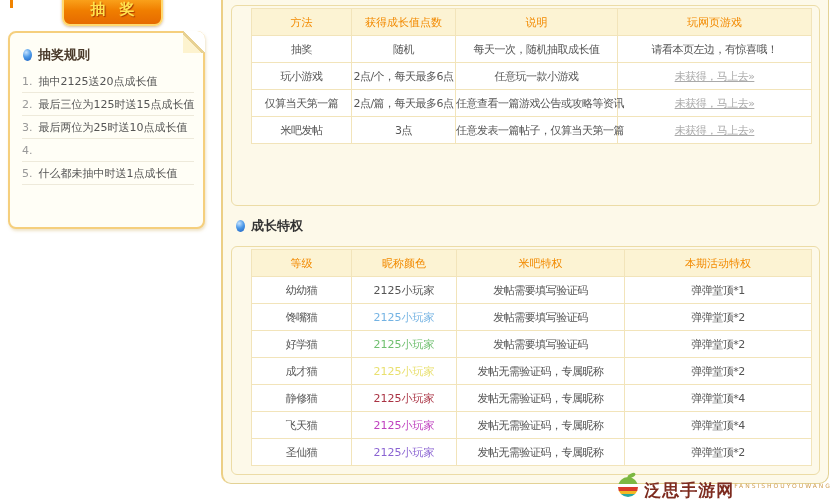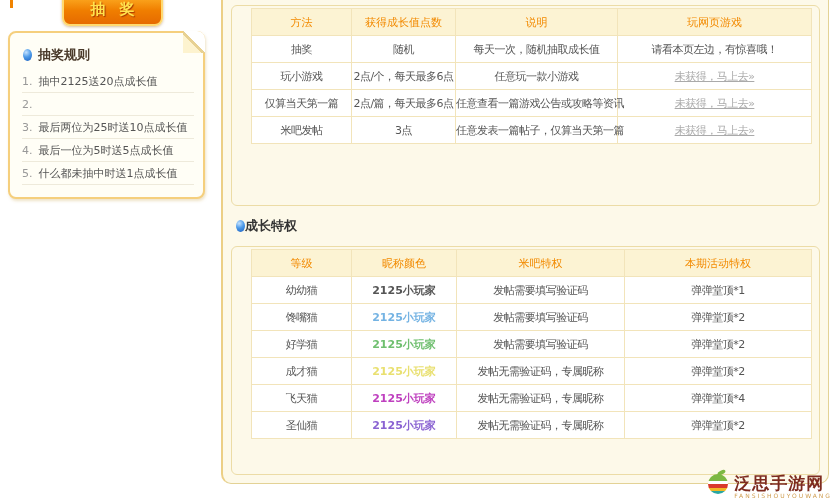--- a/index.html
+++ b/index.html
@@ -16,21 +16,21 @@
     background:linear-gradient(#ffb428, #f07e00 55%, #e66a00);
     box-shadow:0 1px 3px rgba(150,90,0,.4);
     color:#ffe24d; font-size:15px; font-weight:bold;
     display:flex; align-items:center; justify-content:center;
     letter-spacing:14px; text-indent:14px;
     text-shadow:1px 1px 1px #a83800; cursor:pointer;
   }
 
   
   .rules-box {
-    position:absolute; left:8px; top:31px; width:197px; height:168px;
+    position:absolute; left:8px; top:31px; width:197px; height:198px;
     background:#fffef6; border:2px solid #f5cf7d; border-radius:8px;
     box-shadow:1px 2px 3px rgba(205,175,95,.35);
   }
   .fold {
     position:absolute; top:-2px; right:-2px; width:22px; height:22px;
     background:linear-gradient(225deg,#ffffff 0 48%,#e7d193 48% 58%,#fdf3cf 58% 100%);
     border-top-right-radius:8px;
   }
   .rules-header { position:absolute; left:13px; top:13px; display:flex; align-items:center; gap:6px;
     font-size:13px; font-weight:bold; color:#4a3a2a; }
@@ -44,34 +44,34 @@
   
   .panel {
     position:absolute; left:221px; top:0; width:608px; height:484px;
     background:#fdf9e9;
     border:1px solid #e3d295; border-top:none; border-left:2px solid #eccf85;
     border-radius:0 0 10px 10px;
   }
   .subbox { position:absolute; left:8px; width:589px; border:1px solid #ecdca6; border-radius:6px;padding-left:12px; }
   .subbox1 { top:5px; height:201px; }
   .subbox2 { top:246px; height:229px; }
-  .section-title { position:absolute; left:13px; top:217px; display:flex; align-items:center; gap:0;
+  .section-title { position:absolute; left:13px; top:217px; display:flex; align-items:center; gap:6px;
     font-size:13px; font-weight:bold; color:#333; }
 
   table { border-collapse:collapse; table-layout:fixed; width:560px; margin:2px auto 0; }
   th { height:27px; background:#fcf3d3; color:#f28a00; font-size:11px; font-weight:normal;
     border:1px solid #f2e4ba; text-align:center; white-space:nowrap; }
   td { height:27px; background:#ffffff; color:#555; font-size:11px; text-align:center;
     border:1px solid #f2e4ba; white-space:nowrap; letter-spacing:-0.5px; }
   .link { color:#aaaaaa; text-decoration:underline; cursor:pointer;margin-top:12px; }
-  .nickname { font-weight:bold; letter-spacing:0; }
+  .nickname { font-weight:normal; letter-spacing:0; }
 
   
   .watermark { position:absolute; right:2px; bottom:1px; display:flex; align-items:center; gap:3px; }
-  .wm-text { display:flex; flex-direction:column; line-height:1;margin-top:12px; }
+  .wm-text { display:flex; flex-direction:row; line-height:1;margin-top:12px; }
   .wm-name { font-size:17px; font-weight:bold; color:#7d2b1f; letter-spacing:1px; }
   .wm-latin { font-size:6px; color:#cf9c4e; letter-spacing:2px; margin-top:1px; }
 </style>
 </head>
 <body>
 
 <div class="page">
 
   <div class="top-tick"></div>
 
@@ -83,28 +83,28 @@
       <span class="gem"></span>
       <span>抽奖规则</span>
     </div>
     <ul class="rules-list">
         <li class="rule-item">
           <span class="rule-num">1.</span>
           <span>抽中2125送20点成长值</span>
         </li>
         <li class="rule-item">
           <span class="rule-num">2.</span>
+          <span>最后三位为125时送15点成长值</span>
         </li>
         <li class="rule-item">
           <span class="rule-num">3.</span>
           <span>最后两位为25时送10点成长值</span>
         </li>
         <li class="rule-item">
           <span class="rule-num">4.</span>
-          <span>最后一位为5时送5点成长值</span>
         </li>
         <li class="rule-item">
           <span class="rule-num">5.</span>
           <span>什么都未抽中时送1点成长值</span>
         </li>
       </ul>
   </div>
 
   <div class="panel">
 
@@ -191,20 +191,26 @@
               <td>好学猫</td>
               <td class="nickname" style="color: rgb(111, 191, 111);">2125小玩家</td>
               <td>发帖需要填写验证码</td>
               <td>弹弹堂顶*2</td>
             </tr>
             <tr>
               <td>成才猫</td>
               <td class="nickname" style="color: rgb(233, 224, 112);">2125小玩家</td>
               <td>发帖无需验证码，专属昵称</td>
               <td>弹弹堂顶*2</td>
+            </tr>
+            <tr>
+              <td>静修猫</td>
+              <td class="nickname" style="color: rgb(170, 51, 68);">2125小玩家</td>
+              <td>发帖无需验证码，专属昵称</td>
+              <td>弹弹堂顶*4</td>
             </tr>
             <tr>
               <td>飞天猫</td>
               <td class="nickname" style="color: rgb(191, 64, 191);">2125小玩家</td>
               <td>发帖无需验证码，专属昵称</td>
               <td>弹弹堂顶*4</td>
             </tr>
             <tr>
               <td>圣仙猫</td>
               <td class="nickname" style="color: rgb(138, 99, 210);">2125小玩家</td>

